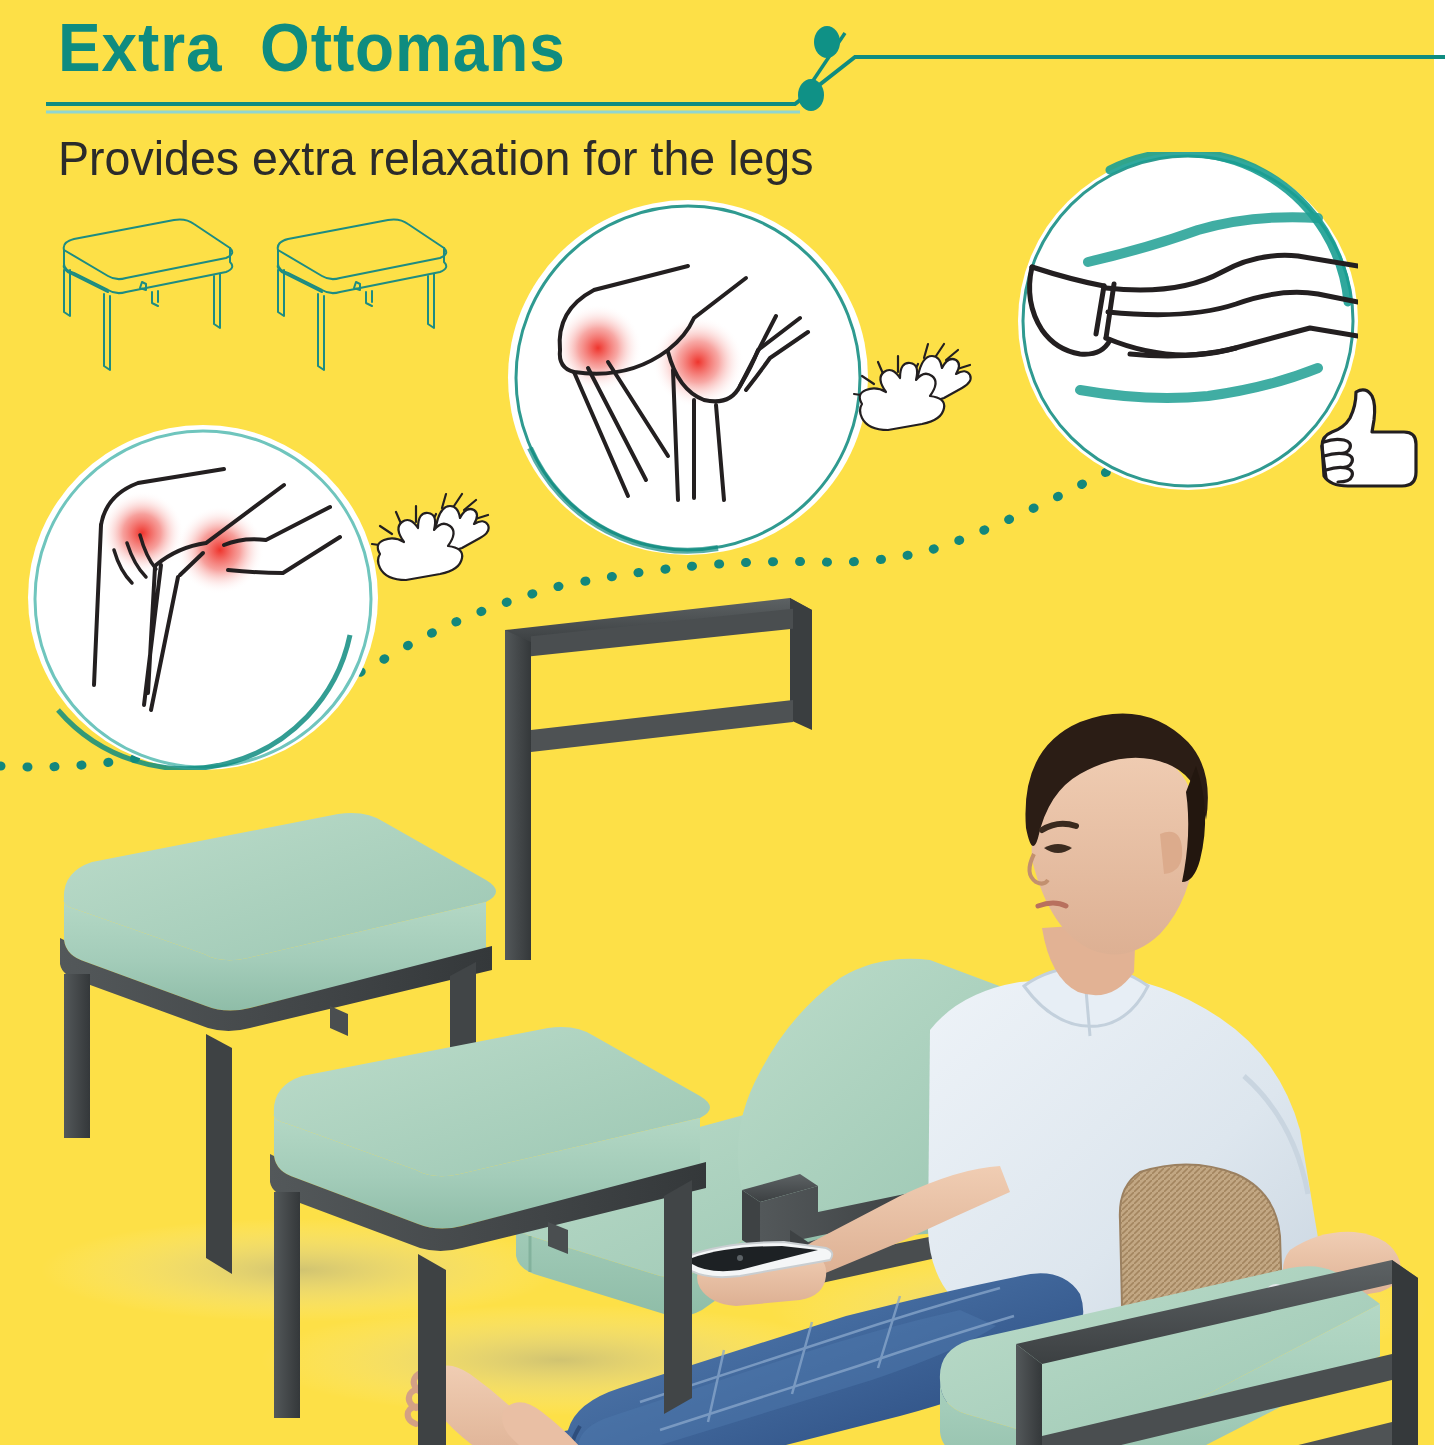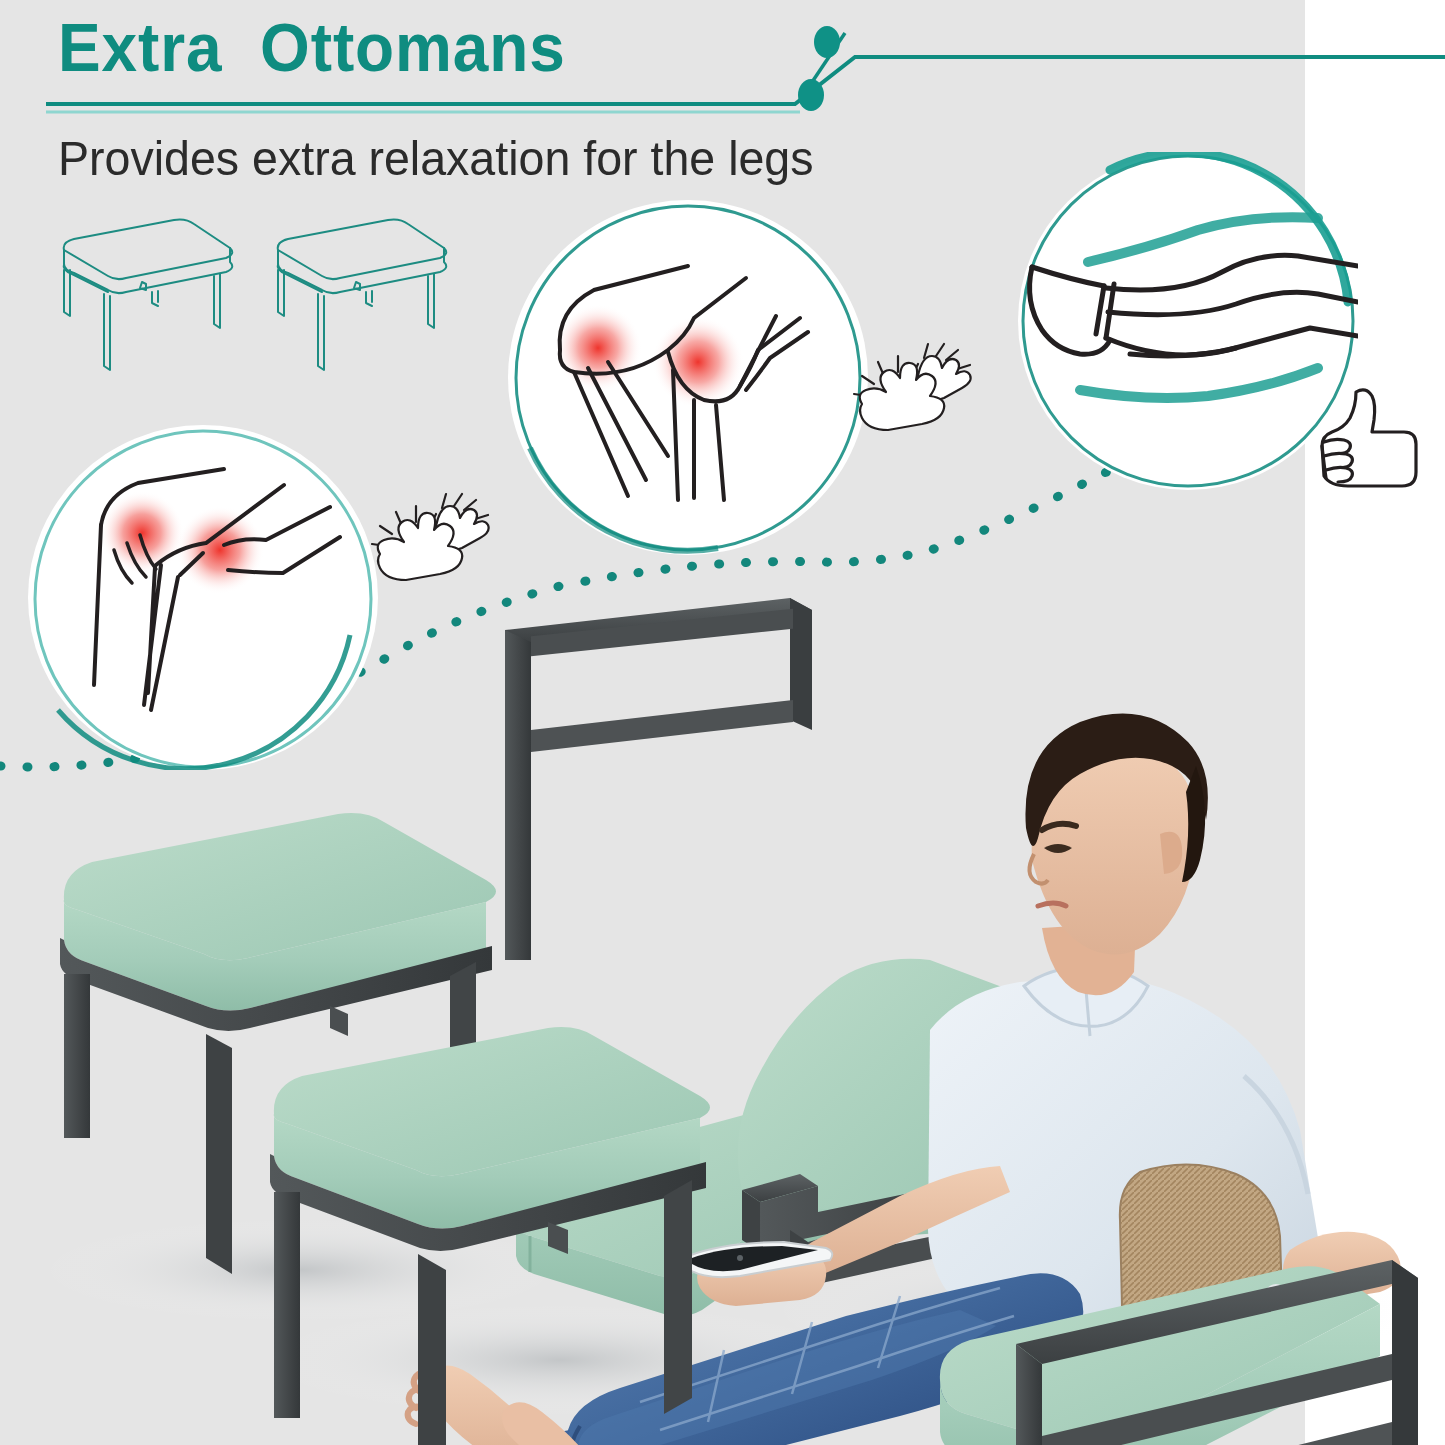--- a/index.html
+++ b/index.html
@@ -2,21 +2,21 @@
 <html><head>
 <meta charset="utf-8">
 <style>
   * { margin:0; padding:0; box-sizing:border-box; }
   html,body { width:1445px; height:1445px; overflow:hidden; }
   body {
     font-family:"Liberation Sans", sans-serif;
     background:#ffffff;
     position:relative;
   }
-  #stage { position:absolute; inset:0; width:1305px; height:1445px; background:#e5e5e5; }
+  #stage { position:absolute; inset:0; width:1434px; height:1445px; background:#fde047; }
 
   
   .headline {
     position:absolute; left:58px; top:8px;
     font-size:68px; font-weight:bold;
     color:#0f8c80;
     letter-spacing:1px;
     white-space:pre;
     font-family:"Liberation Sans", sans-serif;
     transform:scaleX(.94); transform-origin:left top;

